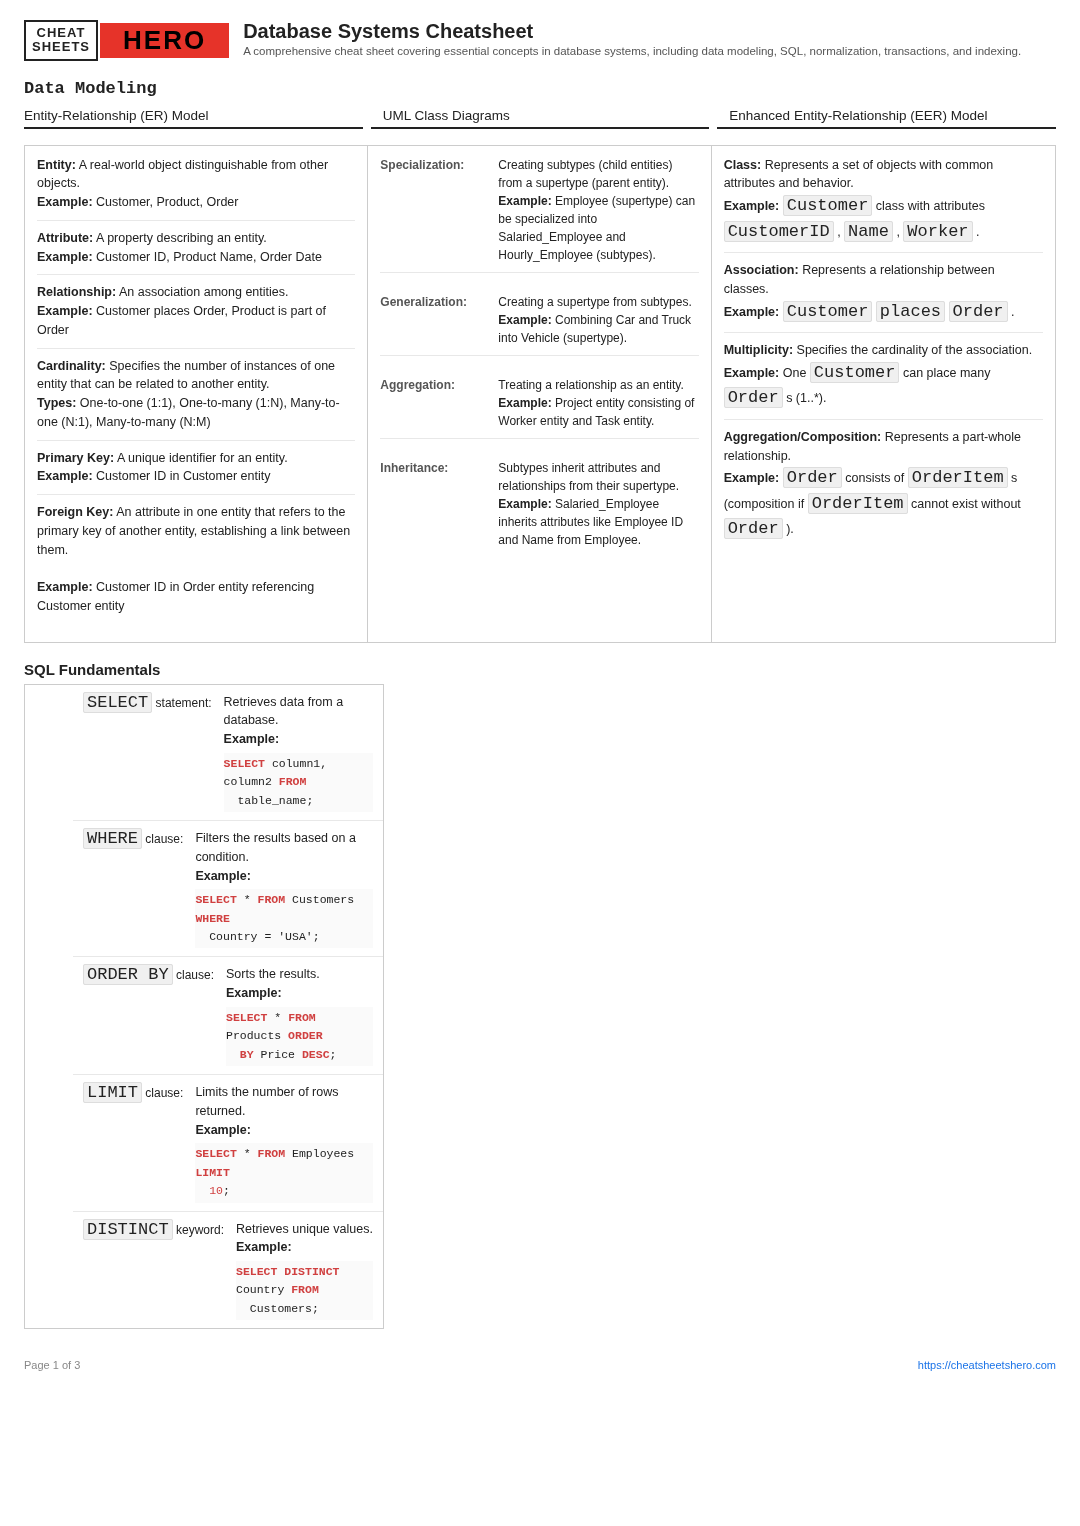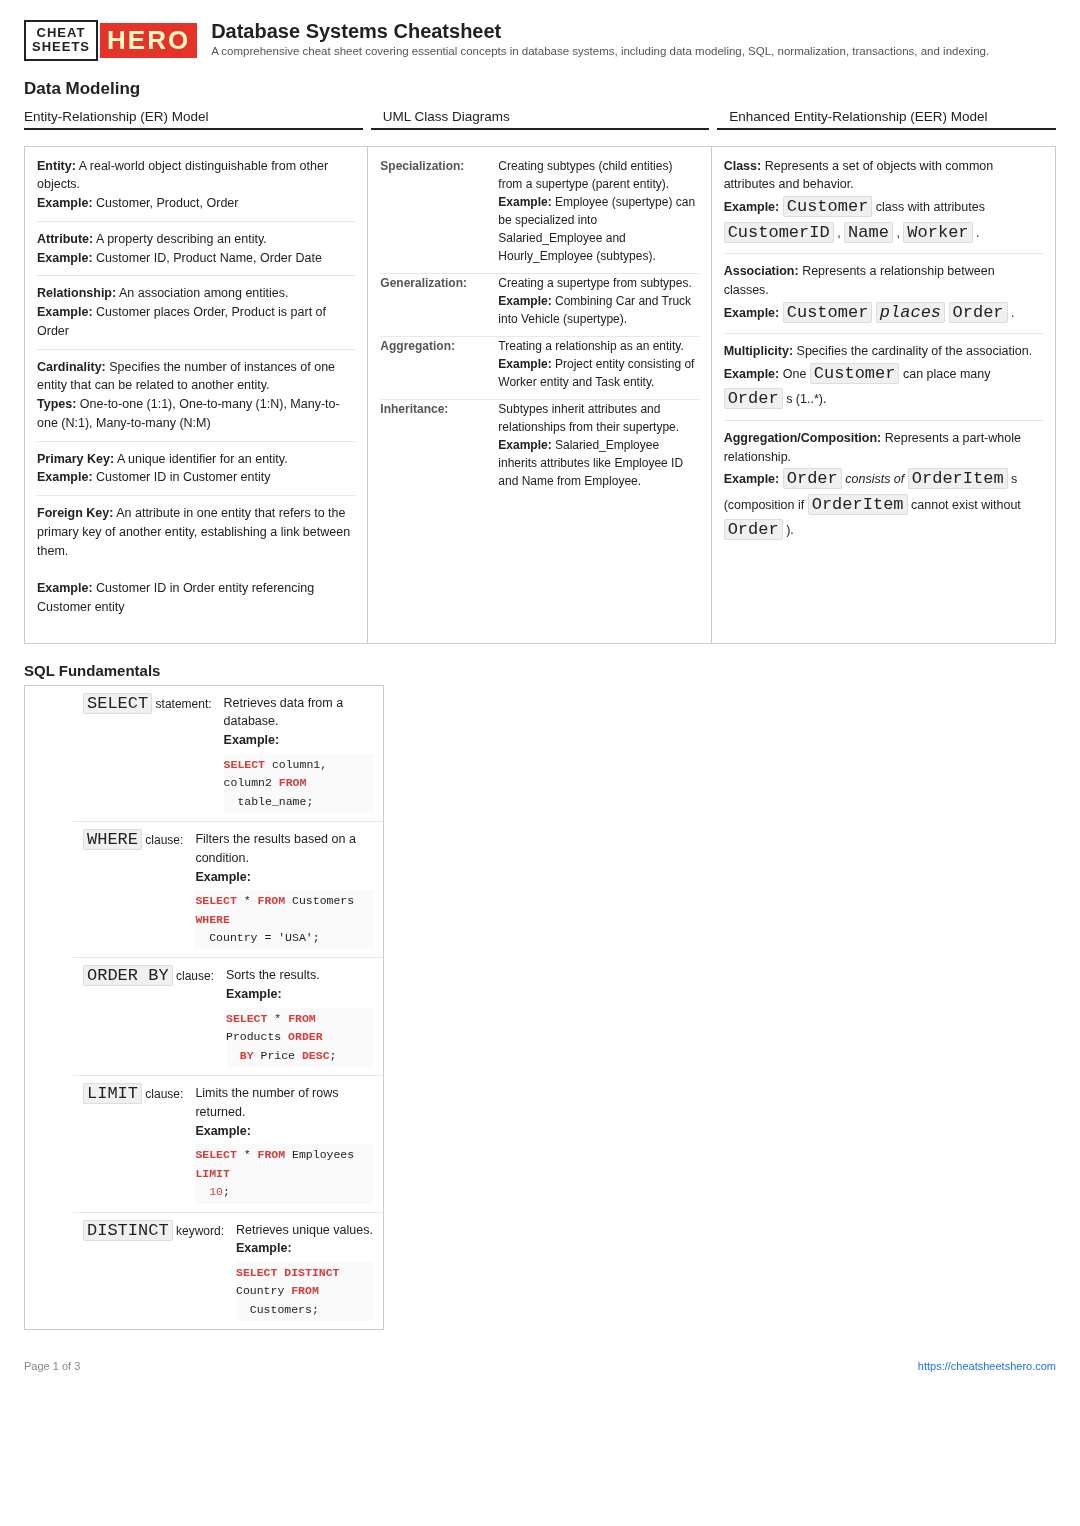--- a/index.html
+++ b/index.html
@@ -28,20 +28,21 @@
     .header-subtitle { font-size: 11.5px; color: #555; }
 
     
     .section-title {
       font-size: 17px;
       font-weight: bold;
       color: #222;
       margin-top: 0;
       margin-bottom: 10px;
       border-bottom: none;
+      font-family: Liberation Mono, monospace;
     }
 
     
     .three-col {
       display: grid;
       grid-template-columns: 1fr 1fr 1fr;
       gap: 0;
       border: 1px solid #ccc;
     }
     .col-panel {
@@ -49,21 +50,21 @@
       padding: 10px 12px;
       font-size: 12.5px;
       line-height: 1.5;
     }
     .col-panel:last-child { border-right: none; }
 
     
     .term-row {
       display: flex;
       gap: 8px;
-      margin-bottom: 0;
+      margin-bottom: 20px;
       border-bottom: 1px solid #e8e8e8;
       padding-bottom: 8px;
     }
     .term-row:last-child { border-bottom: none; margin-bottom: 0; }
     .term-key {
       min-width: 110px;
       font-size: 12px;
       color: #555;
     }
     .term-val { flex: 1; font-size: 12px; }
@@ -141,32 +142,32 @@
       margin-bottom: 16px;
     }
     .col-header {
       font-size: 13.5px;
       font-weight: normal;
       padding-bottom: 4px;
       border-bottom: 2px solid #222;
       margin-bottom: 0;
     }
 
-    .italic { font-style: italic; }
+    .italic { }
   </style>
 </head>
 <body>
 
 <div class="header">
   <div class="logo-wrapper">
     <div style="border: 2px solid #222; padding: 4px 6px; display:flex; flex-direction:column; align-items:center; line-height:1.1;">
       <span style="font-size:13px; font-weight:900; letter-spacing:1px;">CHEAT</span>
       <span style="font-size:13px; font-weight:900; letter-spacing:1px;">SHEETS</span>
     </div>
-    <span style="font-size:26px; font-weight:900; letter-spacing:2px; background:#e63329; color:#fef9c3; padding:2px 7px; margin-left:2px;">HERO</span>
+    <span style="font-size:26px; font-weight:900; letter-spacing:2px; background:#e63329; color:#000000; padding:2px 23px; margin-left:2px;">HERO</span>
   </div>
   <div class="header-title-block">
     <span class="header-title">Database Systems Cheatsheet</span>
     <span class="header-subtitle">A comprehensive cheat sheet covering essential concepts in database systems, including data modeling, SQL, normalization, transactions, and indexing.</span>
   </div>
 </div>
 
 <div>
   <div class="section-title">Data Modeling</div>
 

